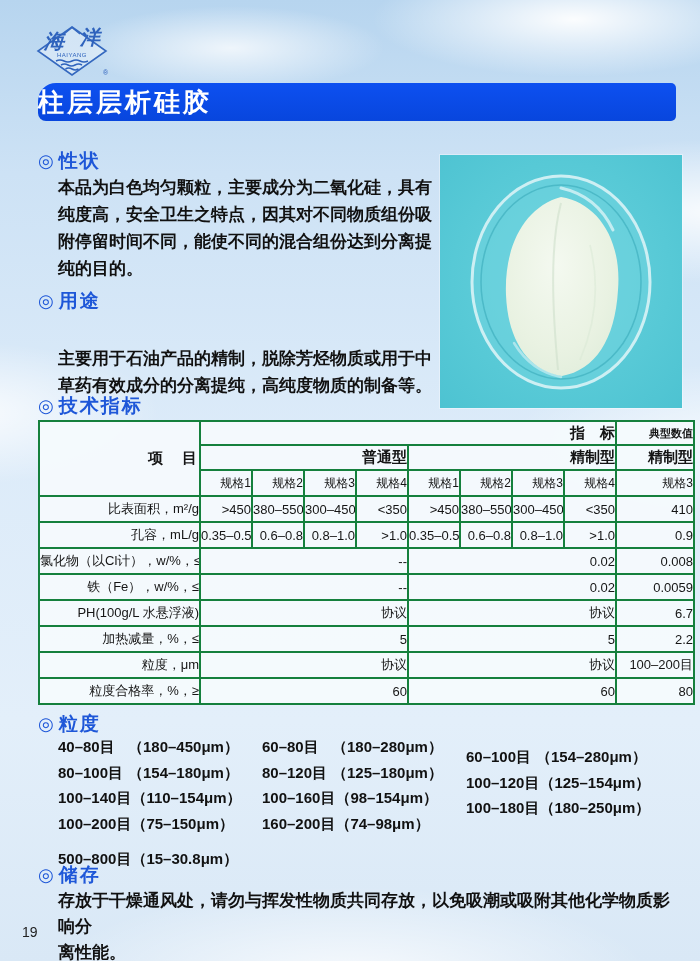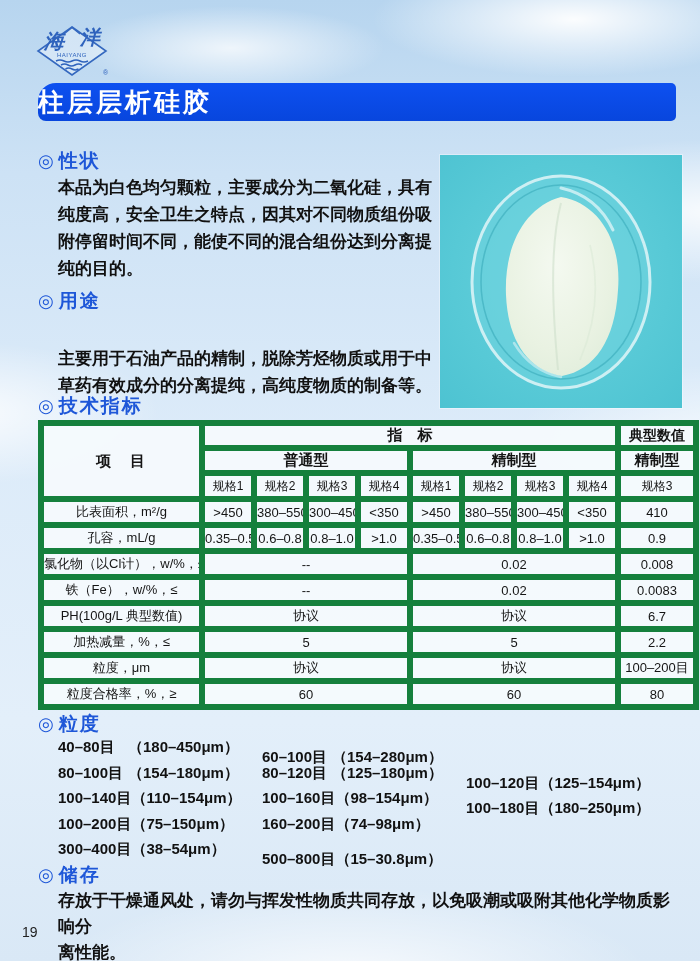--- a/index.html
+++ b/index.html
@@ -41,25 +41,25 @@
   
   .photo { left:440px; top:155px; width:242px; height:253px; box-shadow:0 0 0 1px rgba(255,255,255,.35); }
 
   
   table.spec {
     position:absolute; left:38px; top:420px; width:655px;
     border-collapse:collapse; table-layout:fixed;
     background:rgba(244,250,253,.95);
   }
   table.spec td {
-    border:6px solid #15803d; text-align:center; vertical-align:middle;
+    border:2px solid #15803d; text-align:right; vertical-align:middle;
     font-size:13px; padding:0; overflow:hidden; white-space:nowrap;
   }
   tr.h1 td { height:24px; font-size:15px; font-weight:bold; }
-  tr.h1 td.typh { font-size:14px; letter-spacing:0; }
+  tr.h1 td.typh { font-size:11px; letter-spacing:0; }
   tr.h2 td { height:25px; font-size:15px; font-weight:bold; }
   tr.h3 td { height:26px; font-size:12px; }
   tr.body td { height:26px; }
   td.itemh { font-size:16px; font-weight:bold; letter-spacing:2px;font-family:Liberation Serif, serif; }
   td.label { font-size:15px; }
   td.label-sm { font-size:11.5px; }
   td.merged { font-size:16px; }
   td.typ { font-size:12.5px; }
   td.typ-sm { font-size:10.5px; }
 
@@ -199,24 +199,24 @@
   <tr class="body">
     <td class="label-sm">氯化物（以Cl计），w/%，≤</td>
     <td colspan="4" class="merged">--</td>
     <td colspan="4" class="merged">0.02</td>
     <td class="typ">0.008</td>
   </tr>
   <tr class="body">
     <td class="label">铁（Fe），w/%，≤</td>
     <td colspan="4" class="merged">--</td>
     <td colspan="4" class="merged">0.02</td>
-    <td class="typ">0.0083</td>
-  </tr>
-  <tr class="body">
-    <td class="label">PH(100g/L 典型数值)</td>
+    <td class="typ">0.0059</td>
+  </tr>
+  <tr class="body">
+    <td class="label">PH(100g/L 水悬浮液)</td>
     <td colspan="4" class="merged">协议</td>
     <td colspan="4" class="merged">协议</td>
     <td class="typ">6.7</td>
   </tr>
   <tr class="body">
     <td class="label">加热减量，%，≤</td>
     <td colspan="4" class="merged">5</td>
     <td colspan="4" class="merged">5</td>
     <td class="typ">2.2</td>
   </tr>
@@ -239,20 +239,24 @@
   <span class="bullet">◎</span>
   <span>粒度</span>
 </div>
 
 <div class="abs pgrid">
   <div class="prow">
     <div class="pcell c1">
         <span class="mesh">40–80目</span>
         <span>（180–450μm）</span>
       </div>
+    <div class="pcell c2">
+        <span class="mesh">60–80目</span>
+        <span>（180–280μm）</span>
+      </div>
     <div class="pcell c3">
         <span class="mesh">60–100目</span>
         <span>（154–280μm）</span>
       </div>
   </div>
   <div class="prow">
     <div class="pcell c1">
         <span class="mesh">80–100目</span>
         <span>（154–180μm）</span>
       </div>
@@ -283,24 +287,20 @@
     <div class="pcell c1">
         <span class="mesh">100–200目</span>
         <span>（75–150μm）</span>
       </div>
     <div class="pcell c2">
         <span class="mesh">160–200目</span>
         <span>（74–98μm）</span>
       </div>
   </div>
   <div class="prow">
-    <div class="pcell c2">
-        <span class="mesh">300–400目</span>
-        <span>（38–54μm）</span>
-      </div>
     <div class="pcell c3">
         <span class="mesh">500–800目</span>
         <span>（15–30.8μm）</span>
       </div>
   </div>
 </div>
 
 <div class="abs heading" style="left:38px; top:862px;">
   <span class="bullet">◎</span>
   <span>储存</span>

